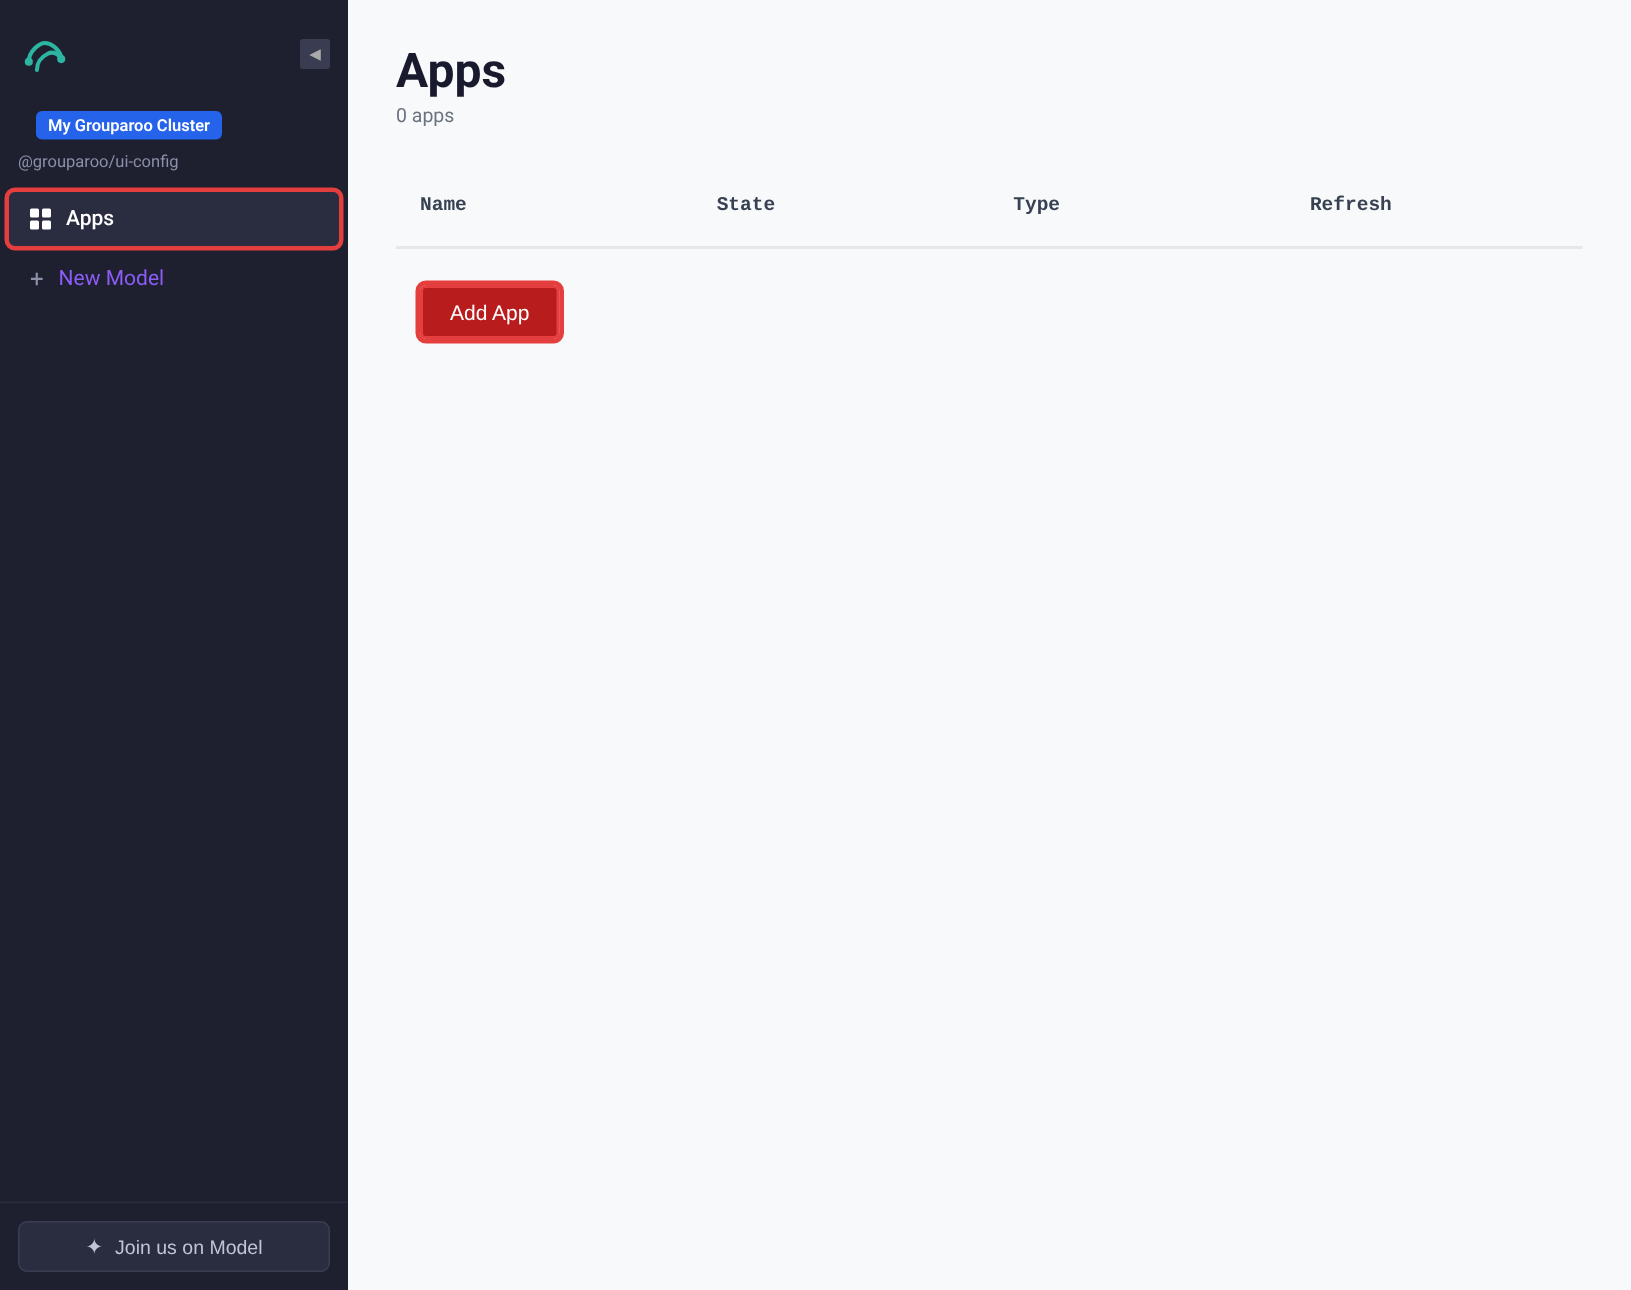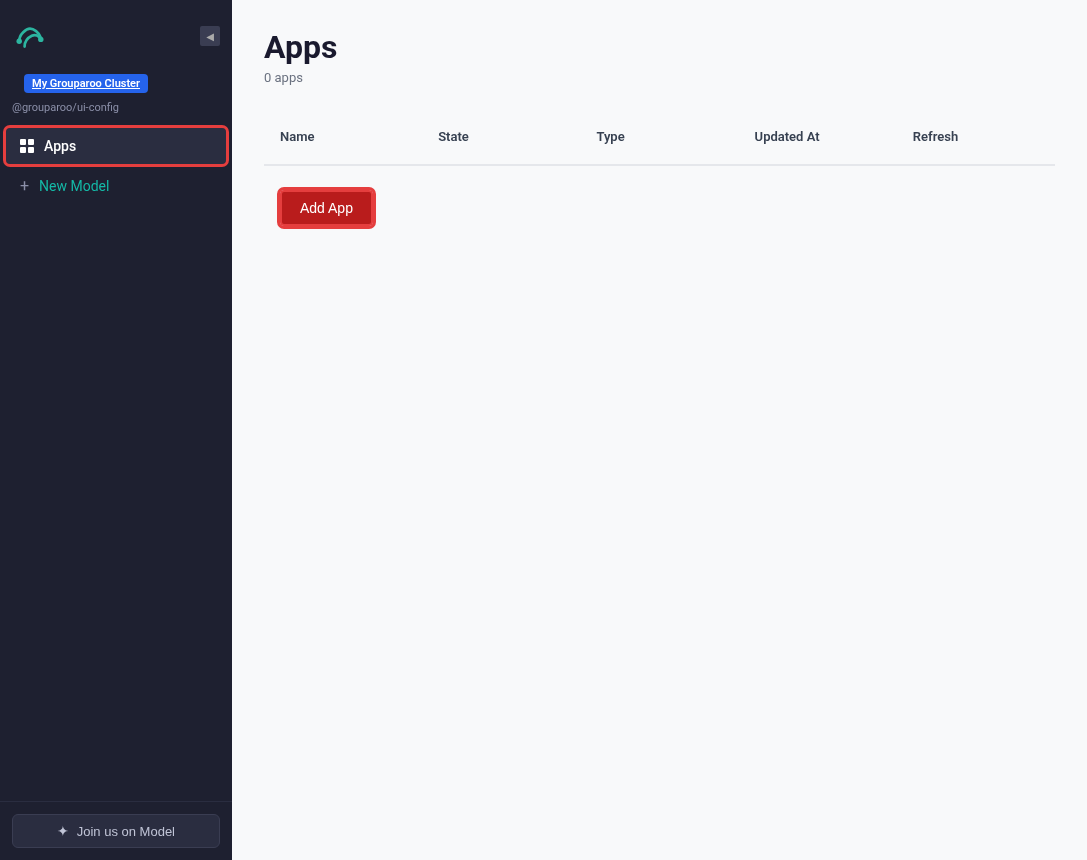--- a/index.html
+++ b/index.html
@@ -45,21 +45,20 @@
 
     .cluster-badge {
       margin: 0 12px 4px;
       background: #2563eb;
       color: #fff;
       font-size: 11px;
       font-weight: 600;
       padding: 3px 8px;
       border-radius: 4px;
       display: inline-block;
-      text-decoration: underline;
     }
 
     .cluster-path {
       margin: 0 12px 12px;
       color: #8b8fa8;
       font-size: 11px;
     }
 
     .get-started-card {
       margin: 8px 12px 12px;
@@ -188,23 +187,24 @@
     }
 
     .apps-count {
       font-size: 13px;
       color: #6b7280;
       margin-bottom: 24px;
     }
 
     .table-header {
       display: grid;
-      grid-template-columns: 1fr 1fr 1fr 1fr 1fr;
+      grid-template-columns: 1fr 1fr 1fr 1fr;
       border-bottom: 2px solid #e5e7eb;
       padding: 12px 0;
+      font-family: Liberation Mono, monospace;
     }
 
     .table-header-cell {
       font-size: 13px;
       font-weight: 600;
       color: #374151;
       padding: 8px 16px;
     }
 
     .add-app-btn {
@@ -287,21 +287,21 @@
               <span></span>
               <span></span>
           </span>
         </span>
         <span>Apps</span>
       </div>
     </div>
 
     <div class="sidebar-item-new-model">
       <span style="font-size: 16px; color: #8b8fa8;">+</span>
-      <span style="color: #14b8a6; font-size: 14px;">New Model</span>
+      <span style="color: #8b5cf6; font-size: 14px;">New Model</span>
     </div>
   </div>
 
   <div class="sidebar-footer">
     <button class="slack-btn">
       <span class="slack-icon">✦</span>
       <span>Join us on Model</span>
     </button>
   </div>
 </nav>
@@ -310,21 +310,20 @@
   <div class="main-header">
     <h1 class="page-title">Apps</h1>
     <p class="apps-count">0 apps</p>
   </div>
 
   <div style="margin: 0 32px;">
     <div class="table-header">
       <div class="table-header-cell">Name</div>
       <div class="table-header-cell">State</div>
       <div class="table-header-cell">Type</div>
-      <div class="table-header-cell">Updated At</div>
       <div class="table-header-cell">Refresh</div>
     </div>
 
     <div class="add-app-wrapper">
       <button class="add-app-btn">Add App</button>
     </div>
   </div>
 </main>
 
 </body></html>

